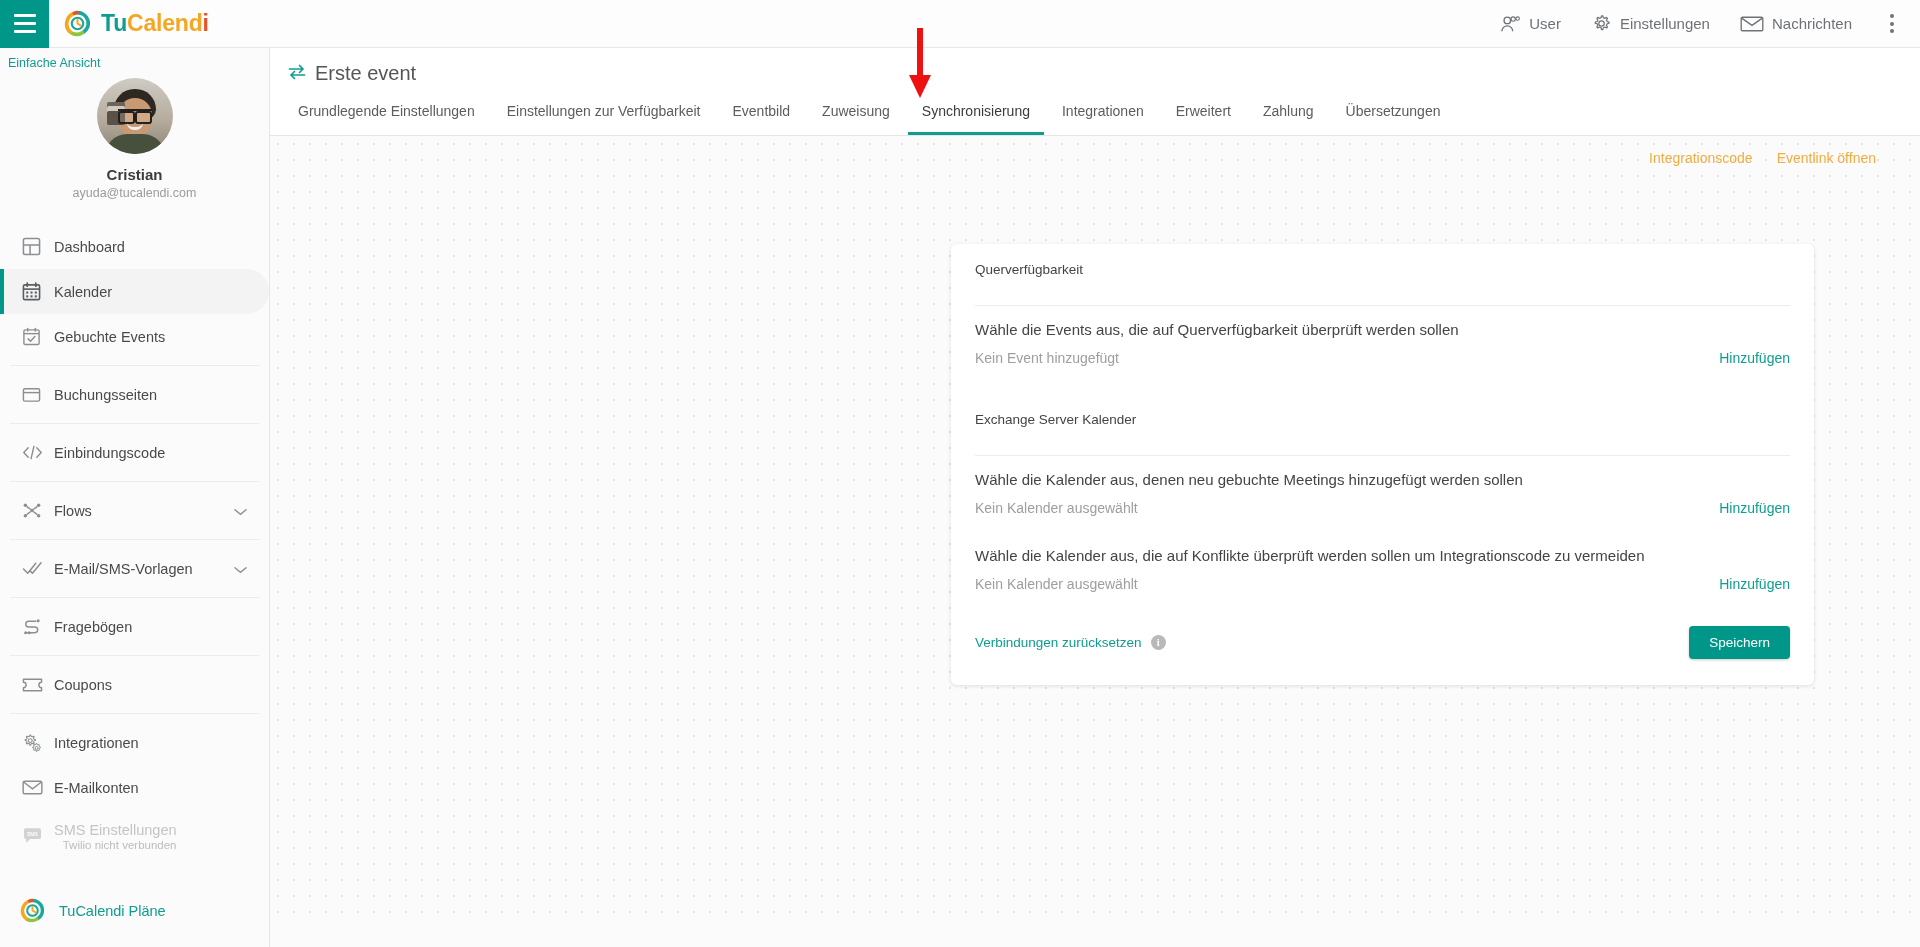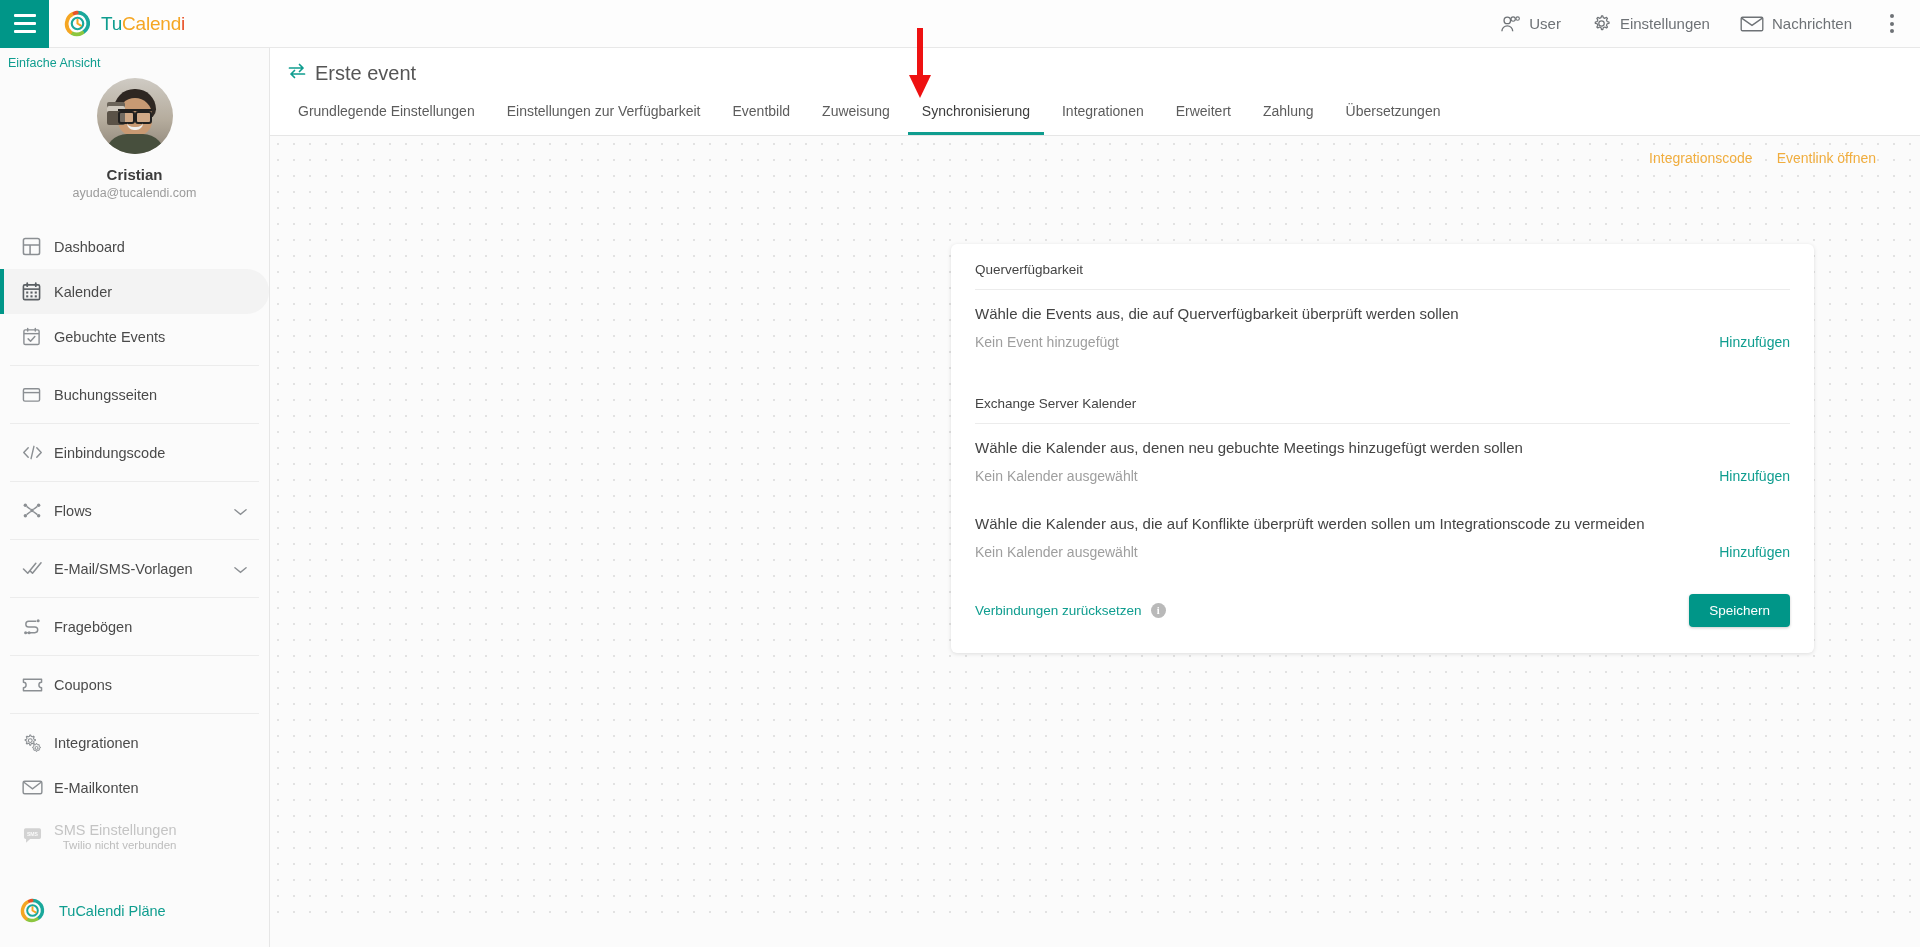--- a/index.html
+++ b/index.html
@@ -19,21 +19,21 @@
     z-index: 30;
   }
   .hamburger-box {
     width: 49px; height: 48px; background: #009688;
     display: flex; flex-direction: column; align-items: center; justify-content: center;
     gap: 5px; cursor: pointer; flex: 0 0 auto;
   }
   .hamburger-box span { display: block; width: 22px; height: 3px; background: #fff; border-radius: 1px; }
 
   .brand { display: flex; align-items: center; gap: 10px; margin-left: 15px; }
-  .brand-title { font-size: 19px; font-weight: normal; letter-spacing: -0.2px; }
+  .brand-title { font-size: 23px; font-weight: bold; letter-spacing: -0.2px; }
   .brand-title .tu { color: #0f9d8f; }
   .brand-title .cal { color: #f5a623; }
   .brand-title .end { color: #f5a623; }
   .brand-title .i { color: #e8522a; }
 
   .topbar-right {
     margin-left: auto; display: flex; align-items: center; gap: 30px;
     padding-right: 18px; color: #6b7280;
   }
   .tb-item { display: flex; align-items: center; gap: 8px; font-size: 15px; color: #6e7276; cursor: pointer; }
@@ -85,21 +85,21 @@
   .nav-item.disabled .nav-ico { color: #d2d2d2; }
   .nav-item.tall { height: 52px; align-items: center; }
   .nav-item .col { display: flex; flex-direction: column; }
 
   .plans { position: absolute; bottom: 24px; left: 0; width: 100%; display: flex; align-items: center; gap: 14px; padding-left: 20px; cursor: pointer; }
   .plans-label { color: #0f9d8f; font-size: 14.5px; }
 
   
   .main { position: absolute; top: 48px; left: 270px; width: 1650px; height: 899px; }
   .main-head { background: #fff; border-bottom: 1px solid #e6e6e6; position: relative; }
-  .page-title { display: flex; align-items: center; gap: 9px; padding: 14px 0 6px 18px; }
+  .page-title { display: flex; align-items: flex-end; gap: 9px; padding: 14px 0 6px 18px; }
   .page-title .sync-ico { color: #0f9d8f; font-size: 17px; }
   .page-title .ttl { font-size: 20px; color: #555; }
 
   .tabs { display: flex; align-items: flex-end; padding-left: 14px; gap: 4px; }
   .tab { padding: 12px 14px 13px; font-size: 14px; color: #5c5c5c; cursor: pointer; white-space: nowrap; border-bottom: 3px solid transparent; }
   .tab.active { color: #3c3c3c; border-bottom: 3px solid #0f9d8f; }
 
   .content {
     position: relative; height: 790px;
     background-color: #fbfbfb;
@@ -108,21 +108,21 @@
   }
   .quicklinks { display: flex; justify-content: flex-end; gap: 24px; padding: 14px 44px 0 0; }
   .qlink { color: #f0ad3e; font-size: 14px; cursor: pointer; }
 
   .card {
     position: absolute; left: 681px; top: 108px; width: 863px;
     background: #fff; border-radius: 6px;
     box-shadow: 0 1px 4px rgba(0,0,0,0.12);
     padding: 18px 24px 0;
   }
-  .sec-title { font-size: 13.5px; color: #444; padding-bottom: 12px; border-bottom: 1px solid #ececec; }
+  .sec-title { font-size: 13.5px; color: #444; padding-bottom: 28px; border-bottom: 1px solid #ececec; }
   .sec-desc { font-size: 15px; color: #444; padding: 15px 0 0; }
   .row { display: flex; align-items: center; justify-content: space-between; padding: 12px 0 0; }
   .row .val { font-size: 14px; color: #9e9e9e; }
   .row .add { font-size: 14px; color: #0f9d8f; cursor: pointer; }
   .gap { height: 46px; }
   .gap-sm { height: 16px; }
 
   .card-foot { display: flex; align-items: center; justify-content: space-between; padding: 34px 0 26px; }
   .reset-wrap { display: flex; gap: 9px; }
   .reset-link { color: #0f9d8f; font-size: 13.5px; cursor: pointer; }

